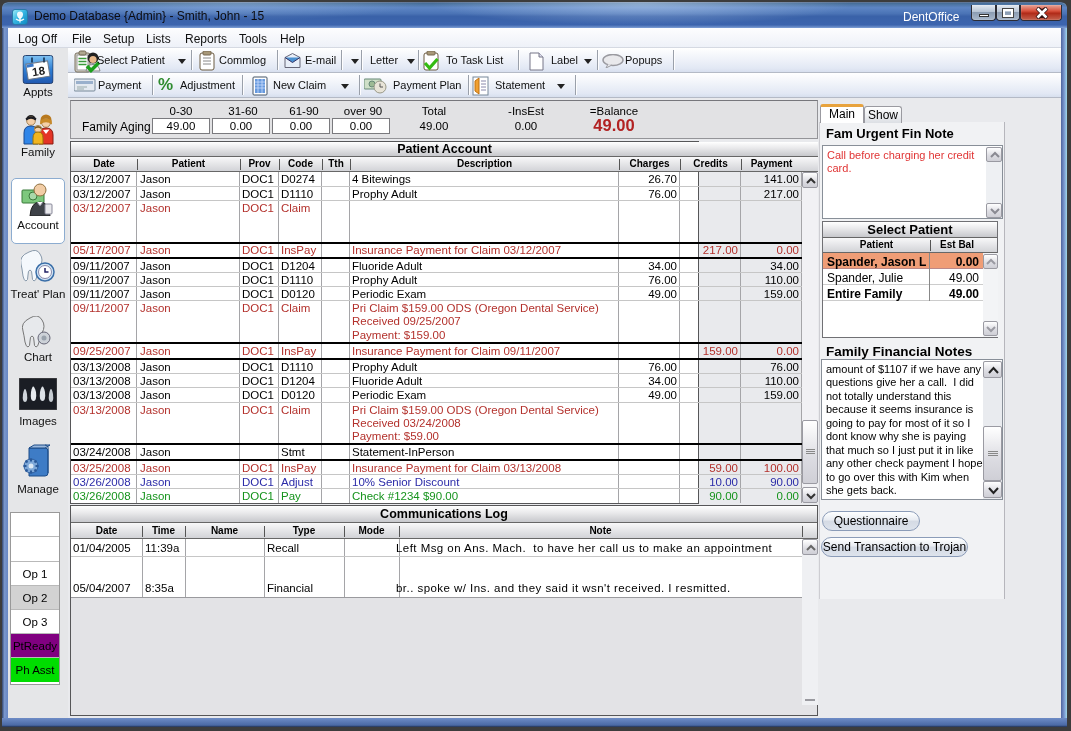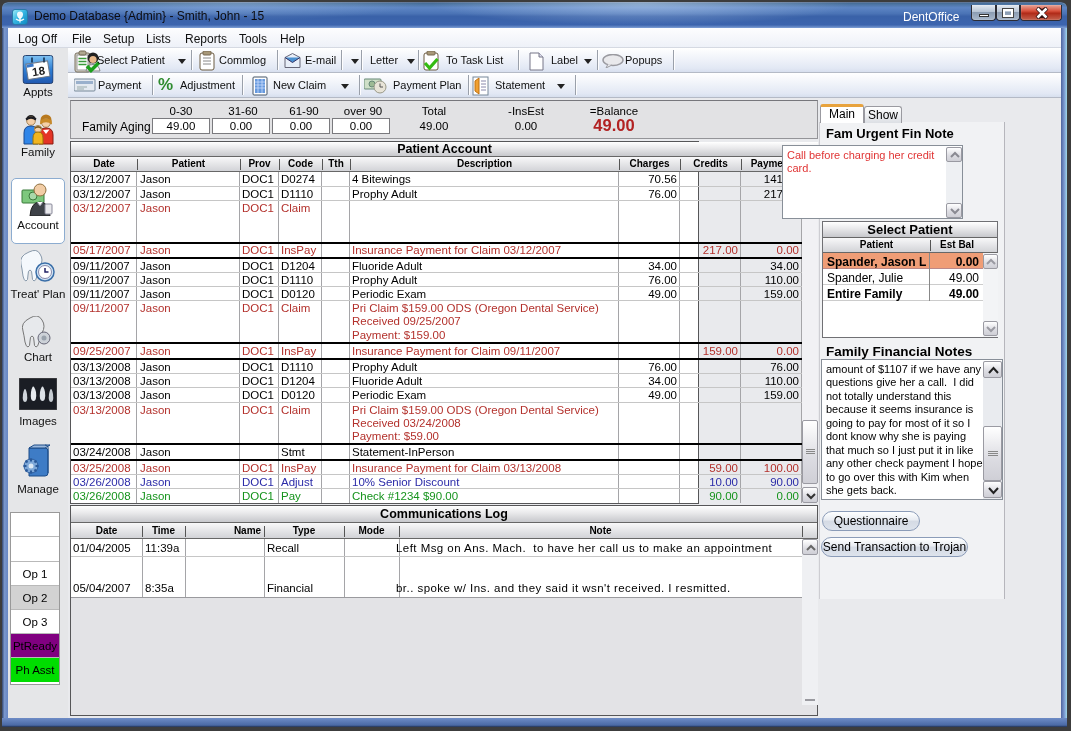--- a/index.html
+++ b/index.html
@@ -348,21 +348,21 @@
   <div class="vline" style="left:608px; top:0; height:331px;"></div>
   <div class="vline" style="left:669px; top:0; height:331px;"></div>
   <div class="vline" style="left:730px; top:0; height:331px;"></div>
 
   <div class="row thin" style="top:0; height:14.6px;">
       <span class="cell cd">03/12/2007</span>
       <span class="cell cp">Jason</span>
       <span class="cell cv">DOC1</span>
       <span class="cell cc">D0274</span>
       <span class="cell cx">4 Bitewings</span>
-      <span class="cell chg">70.56</span>
+      <span class="cell chg">26.70</span>
       <span class="cell bal">141.00</span>
     </div>
   <div class="row thin" style="top:14.6px; height:14.6px;">
       <span class="cell cd">03/12/2007</span>
       <span class="cell cp">Jason</span>
       <span class="cell cv">DOC1</span>
       <span class="cell cc">D1110</span>
       <span class="cell cx">Prophy Adult</span>
       <span class="cell chg">76.00</span>
       <span class="cell bal">217.00</span>
@@ -513,21 +513,21 @@
         <path d="M1 2 L5 6 L9 2" fill="none" stroke="#333" stroke-width="2"></path>
       </svg>
     </div>
 </div>
 
 <div class="abs" style="left:70px; top:505px; width:748px; height:211px; border:1px solid #565658; background:#e3e3e6;">
   <div class="abs gtitle" style="left:0; top:0; width:746px; height:17px; line-height:17px;">Communications Log</div>
   <div class="abs ghead" style="left:0; top:17px; width:746px; height:16px;">
     <span class="hcell" style="left:0; width:71px; top:2px;">Date</span>
     <span class="hcell" style="left:71px; width:43px; top:2px;">Time</span>
-    <span class="hcell" style="left:114px; width:79px; top:2px;margin-left:23px;">Name</span>
+    <span class="hcell" style="left:114px; width:79px; top:2px;">Name</span>
     <span class="hcell" style="left:193px; width:80px; top:2px;">Type</span>
     <span class="hcell" style="left:273px; width:55px; top:2px;">Mode</span>
     <span class="hcell" style="left:328px; width:403px; top:2px;">Note</span>
     <div class="hsep" style="left:71px; top:3px;"></div>
       <div class="hsep" style="left:114px; top:3px;"></div>
     <div class="hsep" style="left:193px; top:3px;"></div>
       <div class="hsep" style="left:273px; top:3px;"></div>
     <div class="hsep" style="left:328px; top:3px;"></div>
       <div class="hsep" style="left:731px; top:3px;"></div>
   </div>
@@ -556,21 +556,21 @@
         <path d="M1 6 L5 2 L9 6" fill="none" stroke="#666" stroke-width="2"></path>
       </svg>
     </div>
   <div class="abs" style="left:734px; top:193px; width:10px; height:2px; background:#9a9aa0;"></div>
 </div>
 
 <div class="abs" id="rpanel"></div>
 <div class="abs" style="left:820px; top:104px; width:44px; height:19px; background:#fff; border:1px solid #9a9aa0; border-bottom:none; border-top:3px solid #e8a33d; border-radius:3px 3px 0 0; font-size:12px; text-align:center; line-height:15px;">Main</div>
 <div class="abs" style="left:864px; top:106px; width:38px; height:17px; background:linear-gradient(#ffffff,#dcdfe4); border:1px solid #9a9aa0; border-bottom:none; border-radius:3px 3px 0 0; font-size:12px; text-align:center; line-height:16px;">Show</div>
 <div class="rptitle" style="left:826px; top:126px;">Fam Urgent Fin Note</div>
-<div class="abs tbox" style="left:782px; top:145px; width:181px; height:74px;">
+<div class="abs tbox" style="left:822px; top:145px; width:181px; height:74px;">
   <div class="abs" style="left:4px; top:3px; font-size:11px; line-height:13px; color:#e03535; white-space:nowrap;">Call before charging her credit<br>card.</div>
   <div class="sb" style="left:163px; top:1px; width:16px; height:71px; background:#eef0f3;"></div>
   <div class="sbtn" style="left:163px; top:1px; height:15px;">
       <svg class="chev" style="top:3px" width="10" height="8" viewBox="0 0 10 8">
         <path d="M1 6 L5 2 L9 6" fill="none" stroke="#8a8a92" stroke-width="2"></path>
       </svg>
     </div>
   <div class="sbtn" style="left:163px; top:57px; height:15px;">
       <svg class="chev" style="top:3px" width="10" height="8" viewBox="0 0 10 8">
         <path d="M1 2 L5 6 L9 2" fill="none" stroke="#8a8a92" stroke-width="2"></path>

